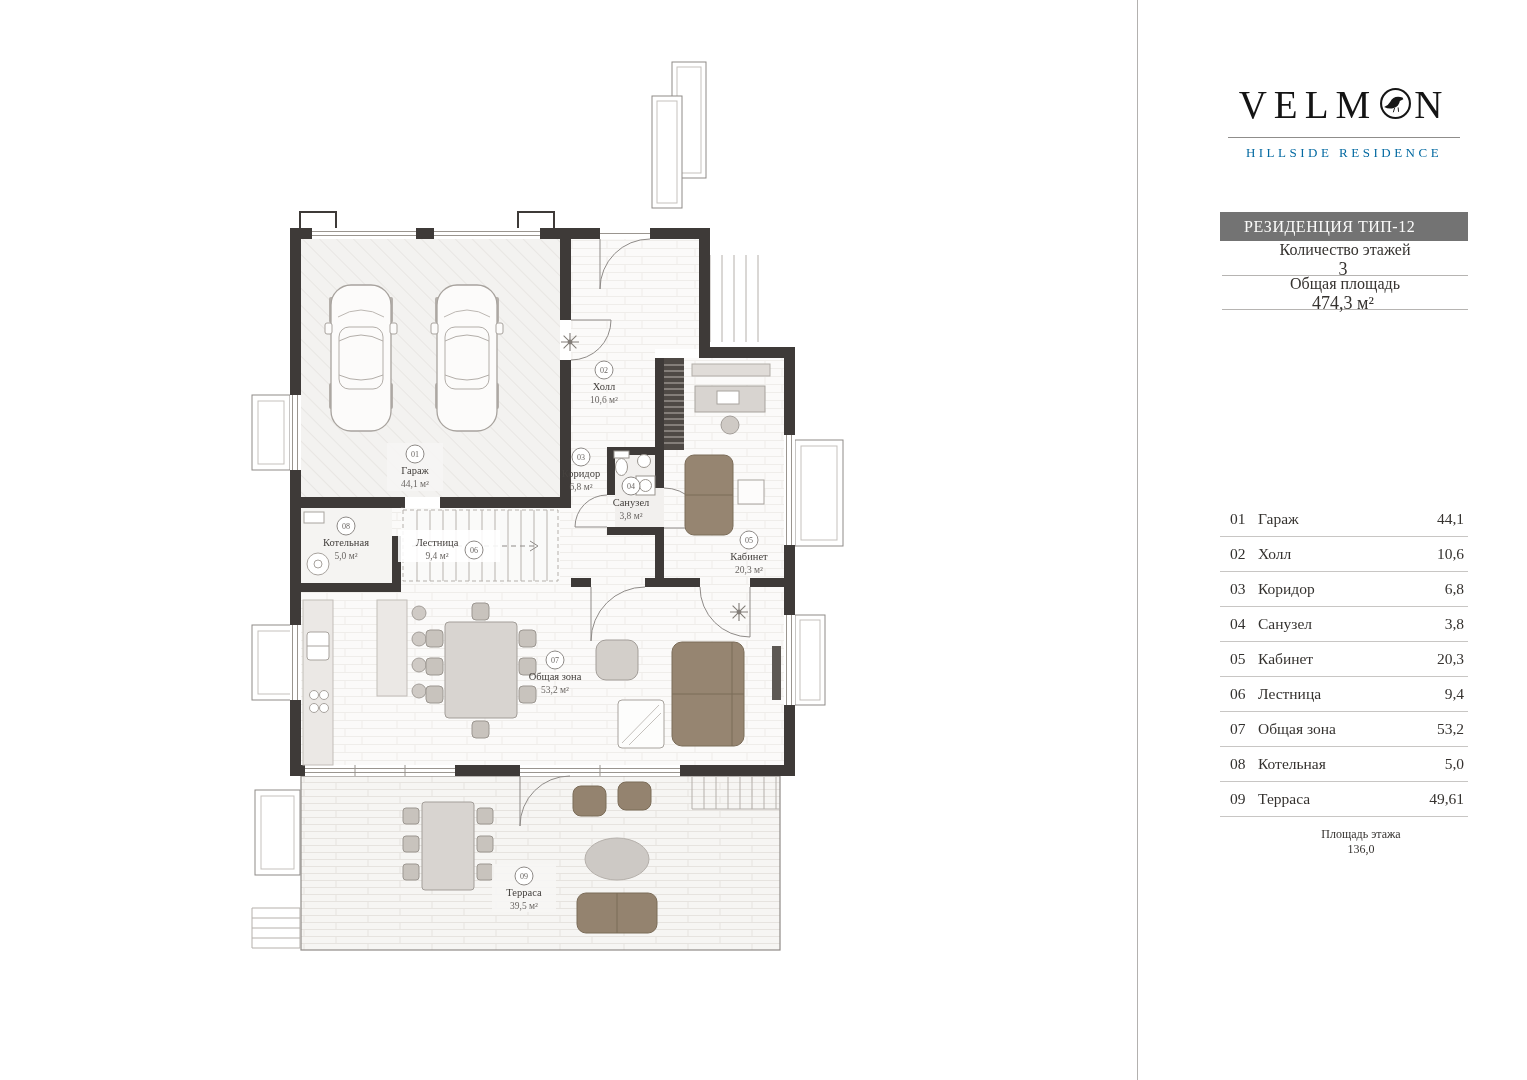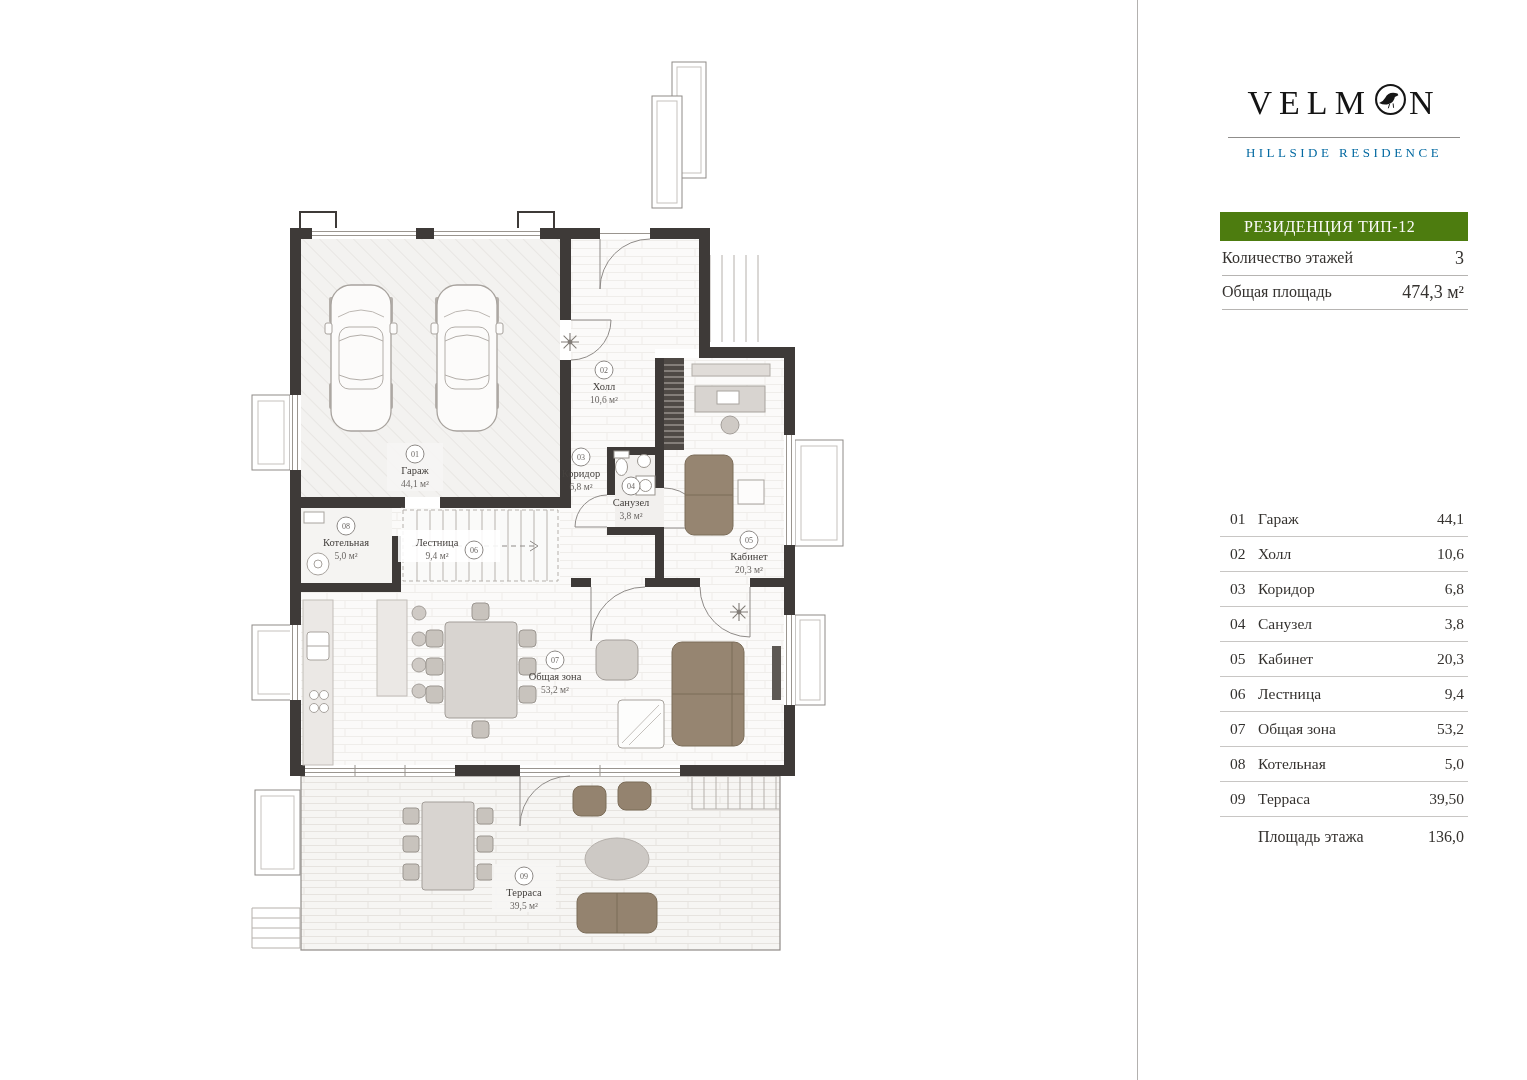--- a/index.html
+++ b/index.html
@@ -6,41 +6,41 @@
   .page{
     position:relative;width:1527px;height:1080px;margin:0 auto;
     background:#ffffff;overflow:hidden;
     font-family:"Liberation Serif","DejaVu Serif",serif;color:#35322f;
   }
   .divider{position:absolute;left:1137px;top:0;width:1px;height:1080px;background:#b3b1af;}
 
   
   .panel{position:absolute;left:1220px;top:0;width:248px;height:1080px;}
   .logo{position:absolute;top:82px;left:0;right:0;text-align:center;
-        font-size:34px;letter-spacing:7px;color:#141414;white-space:nowrap;}
+        font-size:39px;letter-spacing:7px;color:#141414;white-space:nowrap;}
   .logo .logo-o{vertical-align:-3px;margin:0 1px;}
   .logo-rule{position:absolute;top:137px;left:8px;right:8px;height:1px;background:#8f8d8b;}
   .subtitle{position:absolute;top:145px;left:0;right:0;text-align:center;
             font-size:13px;letter-spacing:3.5px;color:#0369a1;}
   .band{position:absolute;top:212px;left:0;width:224px;height:29px;padding-left:24px;
-        background:#4d7c0f;color:#fbfbfa;font-size:16px;line-height:29px;letter-spacing:.5px;}
+        background:#737373;color:#fbfbfa;font-size:16px;line-height:29px;letter-spacing:.5px;}
   .spec{position:absolute;left:2px;right:0;height:34px;display:flex;align-items:center;
-        justify-content:space-between;border-bottom:1px solid #b6b4b2;font-size:16px;}
+        justify-content:space-between;border-bottom:1px solid #b6b4b2;font-size:16px;flex-direction:column;}
   .spec1{top:241px;} .spec2{top:275px;}
   .spec-value{font-size:18px;padding-right:4px;}
   .ftable{position:absolute;top:502px;left:0;right:0;}
   .ft-title{height:38px;line-height:42px;text-align:center;font-size:16.5px;
             border-bottom:1px solid #b6b4b2;}
   .ft-row{height:34px;display:flex;align-items:center;border-bottom:1px solid #c8c6c4;
           font-size:15.5px;padding:0 4px 0 10px;}
   .ft-num{width:28px;color:#33312f;}
   .ft-name{flex:1;}
   .ft-val{text-align:center;}
-  .ft-total{height:40px;display:flex;align-items:center;justify-content:space-between;
-            font-size:16px;padding:0 4px 0 38px;}
+  .ft-total{height:40px;display:flex;align-items:center;justify-content:flex-end;
+            font-size:12px;padding:0 4px 0 38px;flex-direction:column;}
 
   
   .plan{position:absolute;left:240px;top:40px;}
   .lnum{font:8px "Liberation Serif",serif;fill:#6b6764;}
   .lname{font:10.5px "Liberation Serif",serif;fill:#45413e;}
   .larea{font:9.5px "Liberation Serif",serif;fill:#6b6764;}
 </style>
 </head>
 <body>
 
@@ -388,21 +388,21 @@
         <span class="ft-val">53,2</span>
       </div>
       <div class="ft-row">
         <span class="ft-num">08</span>
         <span class="ft-name">Котельная</span>
         <span class="ft-val">5,0</span>
       </div>
       <div class="ft-row">
         <span class="ft-num">09</span>
         <span class="ft-name">Терраса</span>
-        <span class="ft-val">39,50</span>
+        <span class="ft-val">49,61</span>
       </div>
 
       <div class="ft-total">
         <span>Площадь этажа</span>
         <span>136,0</span>
       </div>
     </div>
   </aside>
 
 </div>

